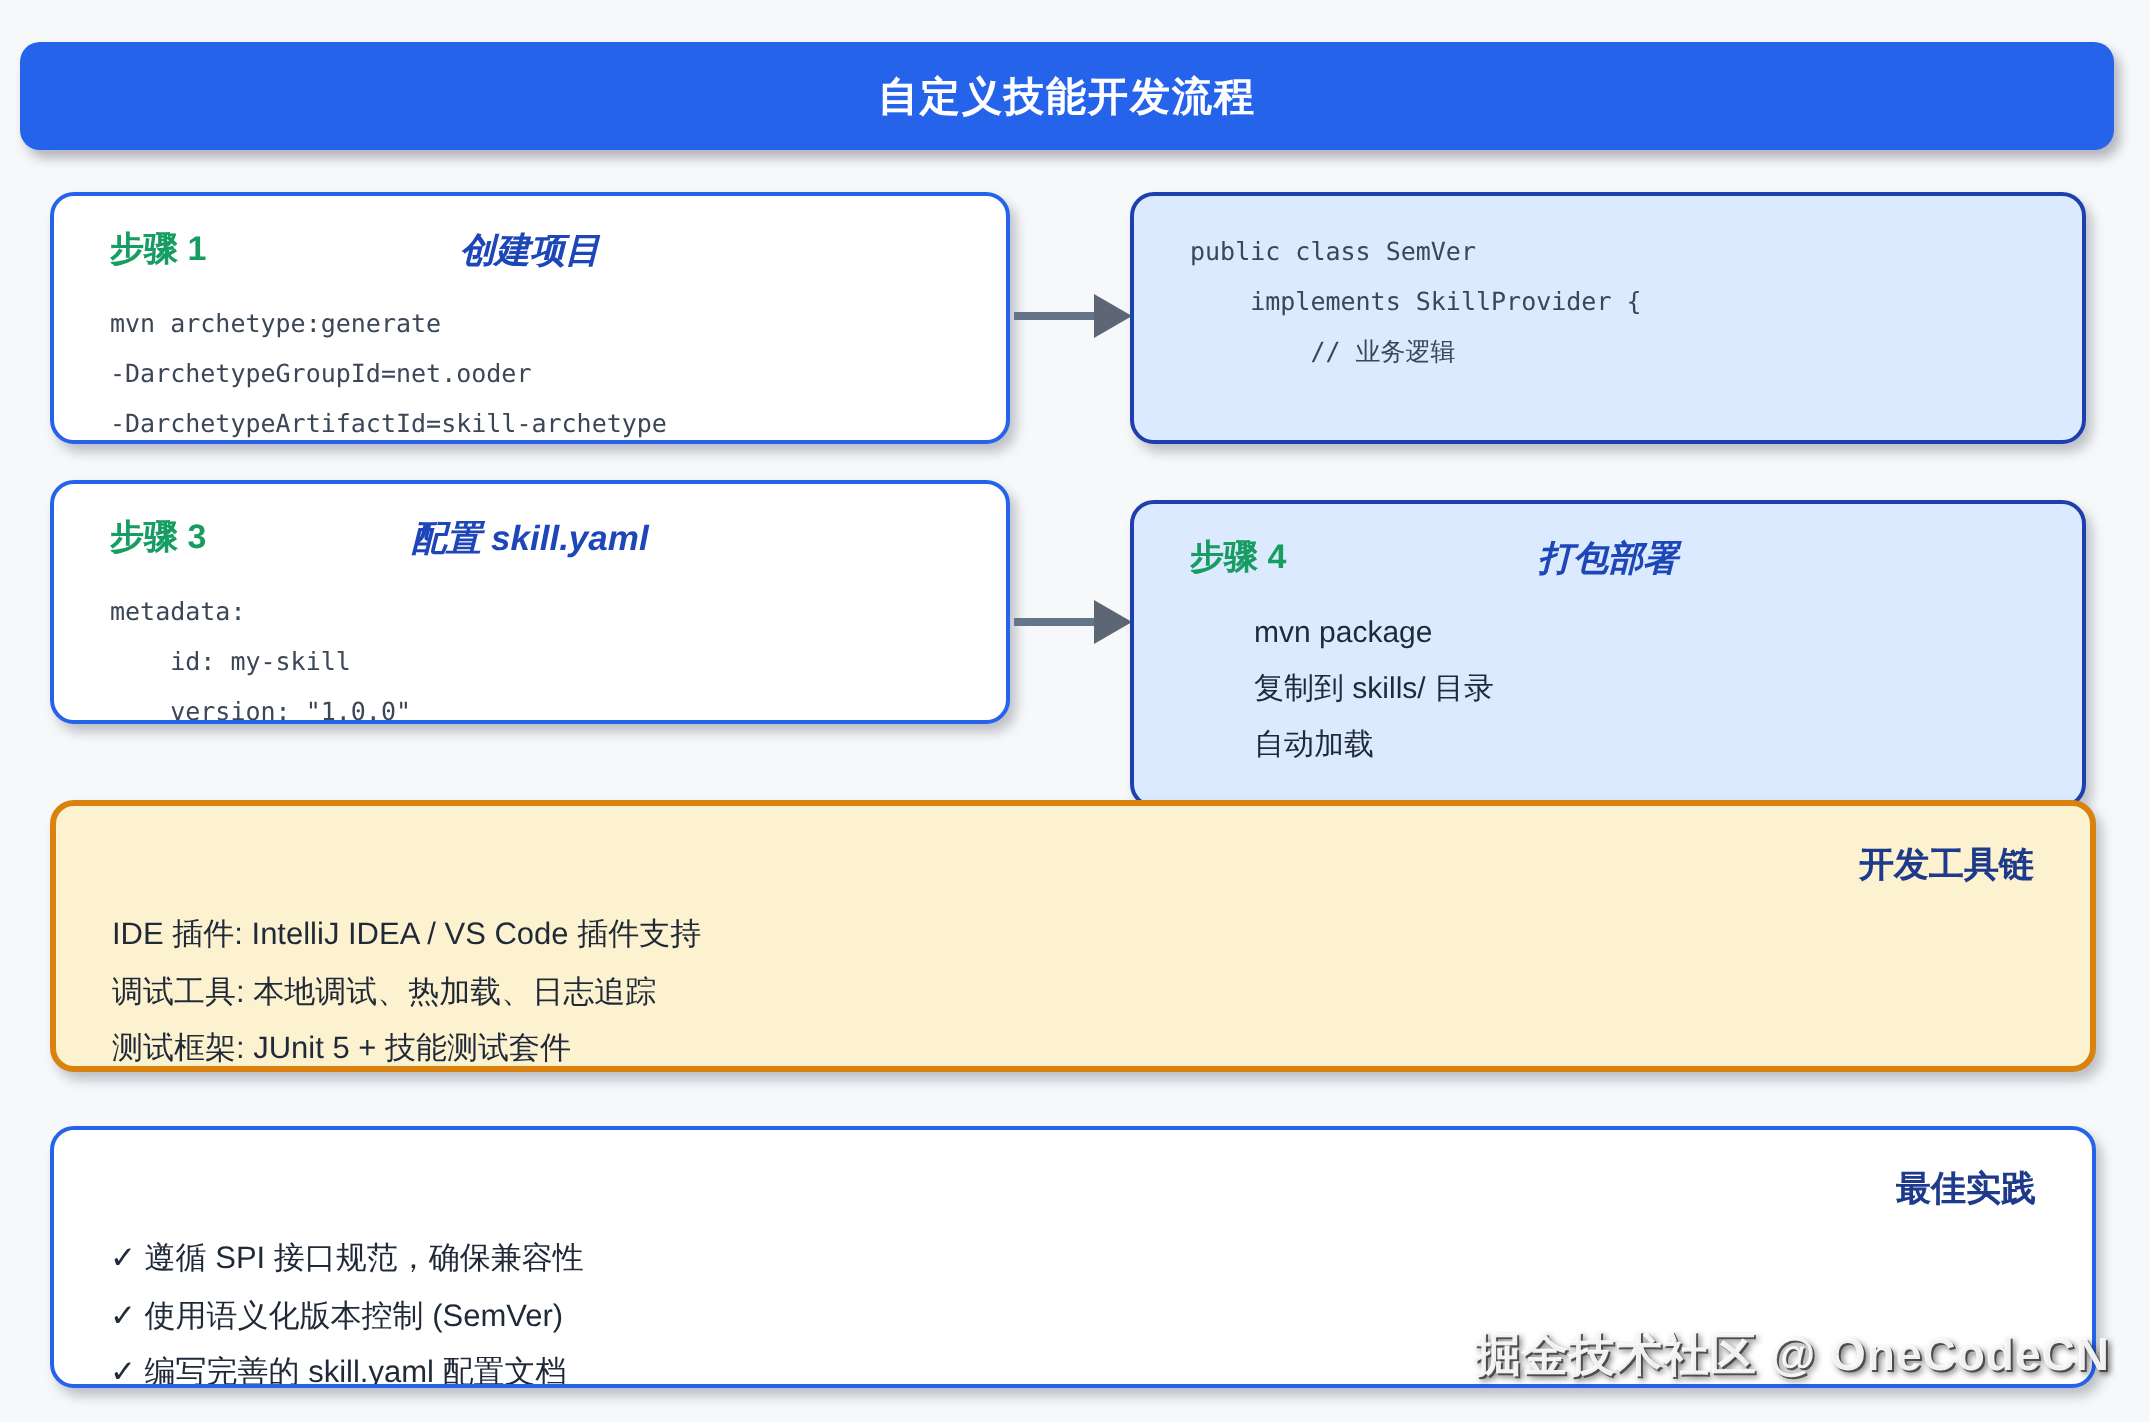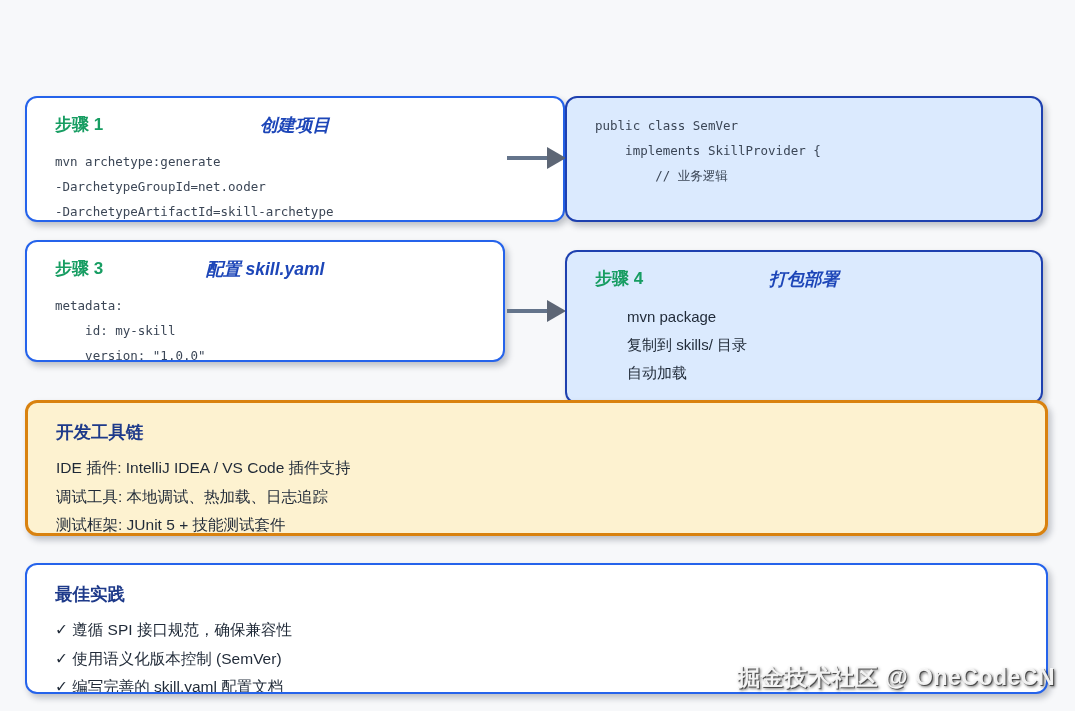--- a/index.html
+++ b/index.html
@@ -18,21 +18,21 @@
   .banner-title{color:#ffffff;font-size:20px;font-weight:bold;letter-spacing:1px;}
   
   .card{
     position:absolute;border-radius:12px;box-sizing:border-box;
     box-shadow:3px 4px 6px rgba(15,23,42,.25);
     padding:15px 28px 0 28px;overflow:hidden;
   }
   .card.white{background:#ffffff;border:2.5px solid #2563eb;}
   .card.blue{background:#dbeafe;border:2.5px solid #1e40af;}
   .card.yellow{background:#fdf2d0;border:3px solid #d9820f;}
-  .step1{left:25px;top:96px;width:540px;height:126px;}
+  .step1{left:25px;top:96px;width:480px;height:126px;}
   .step2{left:565px;top:96px;width:478px;height:126px;}
   .step3{left:25px;top:240px;width:480px;height:122px;}
   .step4{left:565px;top:250px;width:478px;height:154px;}
   .card-head{position:relative;height:24px;margin-bottom:12px;}
   .step-label{
     position:absolute;left:0;top:0;
     color:#179d62;font-size:17px;font-weight:bold;
   }
   .step-title{
     display:block;text-align:center;
@@ -52,40 +52,43 @@
     width:0;height:0;
     border-left:19px solid #5d6675;
     border-top:11px solid transparent;border-bottom:11px solid transparent;
   }
   .arrow1{left:507px;top:156px;}
   .arrow2{left:507px;top:309px;}
   
   .toolchain{left:25px;top:400px;width:1023px;height:136px;}
   .best{left:25px;top:563px;width:1023px;height:131px;}
   .section-title{
-    display:block;text-align:left;margin-top:2px;margin-bottom:10px;
+    display:block;text-align:right;margin-top:2px;margin-bottom:10px;
     color:#1e3a8a;font-size:17.5px;font-weight:bold;
   }
   .section-line{
     font-size:15.5px;line-height:28.5px;color:#1f2937;white-space:pre;
   }
   
   .watermark{
     position:absolute;right:20px;top:662px;
     font-size:23px;font-weight:600;color:rgba(250,250,250,.95);
     text-shadow:1px 1px 0 rgba(60,60,60,.85),2px 2px 3px rgba(0,0,0,.55);
     letter-spacing:.5px;
     text-align:right;
   }
 </style>
 </head>
 <body>
 
 <div class="canvas">
 
+  <div class="banner">
+    <span class="banner-title">自定义技能开发流程</span>
+  </div>
 
   <div class="card white step1">
     <div class="card-head">
       <span class="step-label">步骤 1</span>
       <span class="step-title">创建项目</span>
     </div>
     <div class="code-line">mvn archetype:generate</div>
     <div class="code-line">-DarchetypeGroupId=net.ooder</div>
     <div class="code-line">-DarchetypeArtifactId=skill-archetype</div>
   </div>

